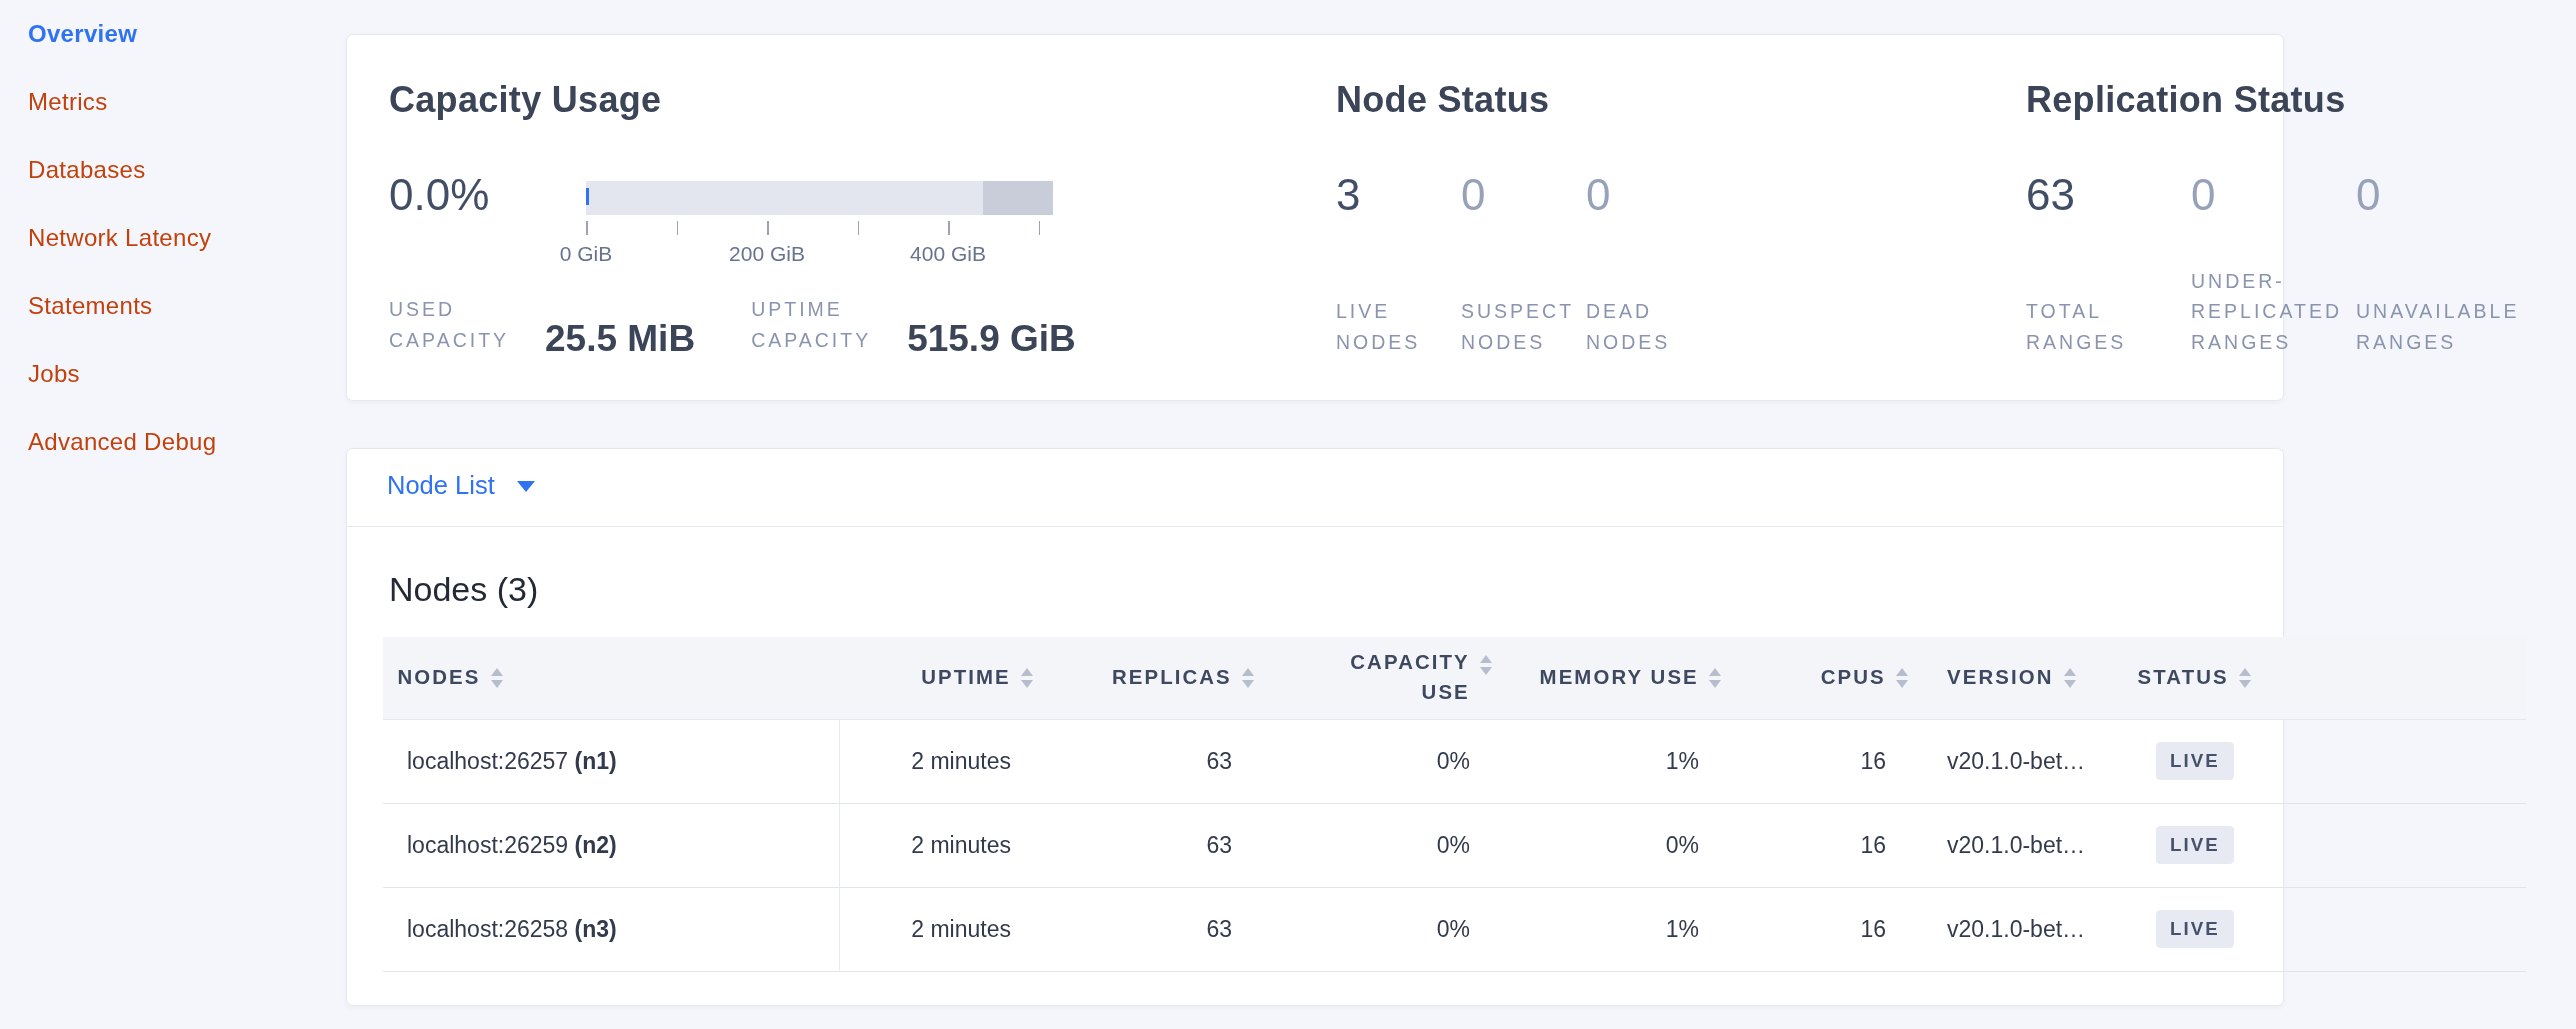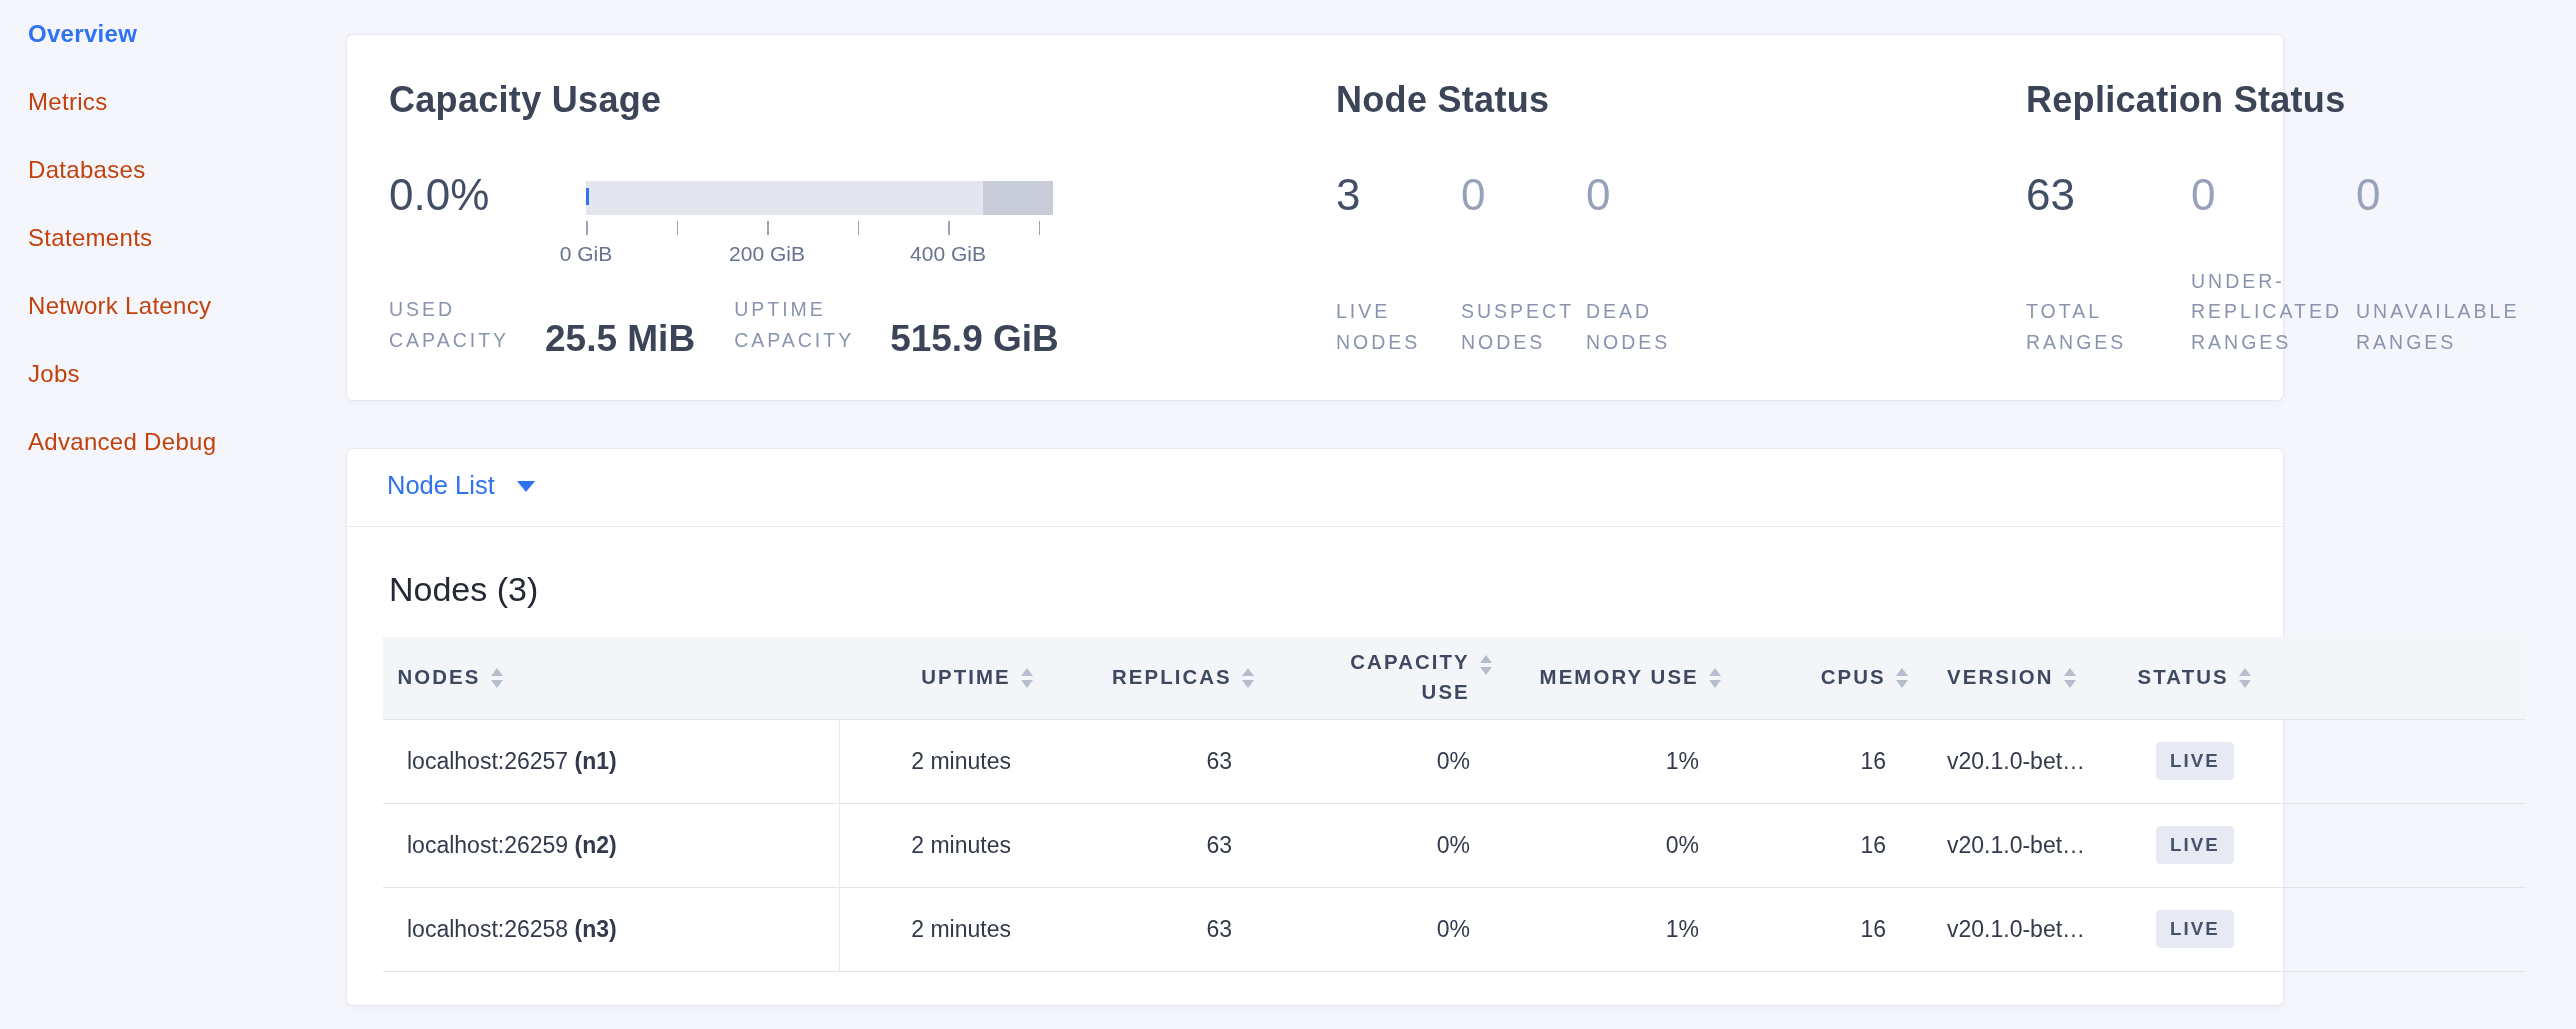--- a/index.html
+++ b/index.html
@@ -38,21 +38,21 @@
   .sec-repl  .small-label { max-width:174px; }
 
   
   .big-pct { position:absolute; left:0; top:136px; }
   .cap-bar { position:absolute; left:197px; top:146px; width:467px; height:34px; background:#e3e6ef; }
   .bar-reserved { position:absolute; right:0; top:0; height:100%; background:#c8cdd9; }
   .bar-used { position:absolute; left:0; top:6.8px; width:2.5px; height:17px; background:#2f72f2; }
   .cap-axis { position:absolute; left:197px; top:183px; width:467px; height:59px; }
   .cap-tick { position:absolute; top:3.4px; width:1.7px; height:13.6px; background:#9aa3b8; }
   .cap-tick-label { position:absolute; top:24px; transform:translateX(-50%); font-size:21px; color:#67738f; white-space:nowrap; }
-  .cap-stats { position:absolute; left:0; bottom:44px; display:flex; align-items:flex-end; gap:39px; }
+  .cap-stats { position:absolute; left:0; bottom:44px; display:flex; align-items:flex-end; gap:56px; }
   .cap-stat { display:flex; align-items:flex-end; gap:12px; }
   .cap-stat .small-label { width:144px; }
   .cap-value { font-size:37px; font-weight:600; color:#3b4557; line-height:.95; white-space:nowrap; }
 
   
   .card-head { position:absolute; top:0; left:0; right:0; height:78px; border-bottom:1.7px solid #e6e9f0; }
   .view-select { position:absolute; left:40px; top:22px; display:flex; align-items:center; gap:22px;
                  font-size:25.5px; font-weight:500; color:#2f72f2; text-decoration:none; cursor:pointer; }
   .caret { width:0; height:0; border-left:9.3px solid transparent; border-right:9.3px solid transparent;
            border-top:11px solid #2f72f2; margin-top:2.5px; }
@@ -90,23 +90,23 @@
 <div class="app">
 
   <nav class="sidebar">
 
       <a class="side-item active">Overview</a>
 
       <a class="side-item">Metrics</a>
 
       <a class="side-item">Databases</a>
 
+      <a class="side-item">Network Latency</a>
+
       <a class="side-item">Statements</a>
-
-      <a class="side-item">Network Latency</a>
 
       <a class="side-item">Jobs</a>
 
       <a class="side-item">Advanced Debug</a>
 
   </nav>
 
   <section class="card summary-card">
 
     <div class="sec sec-capacity">

